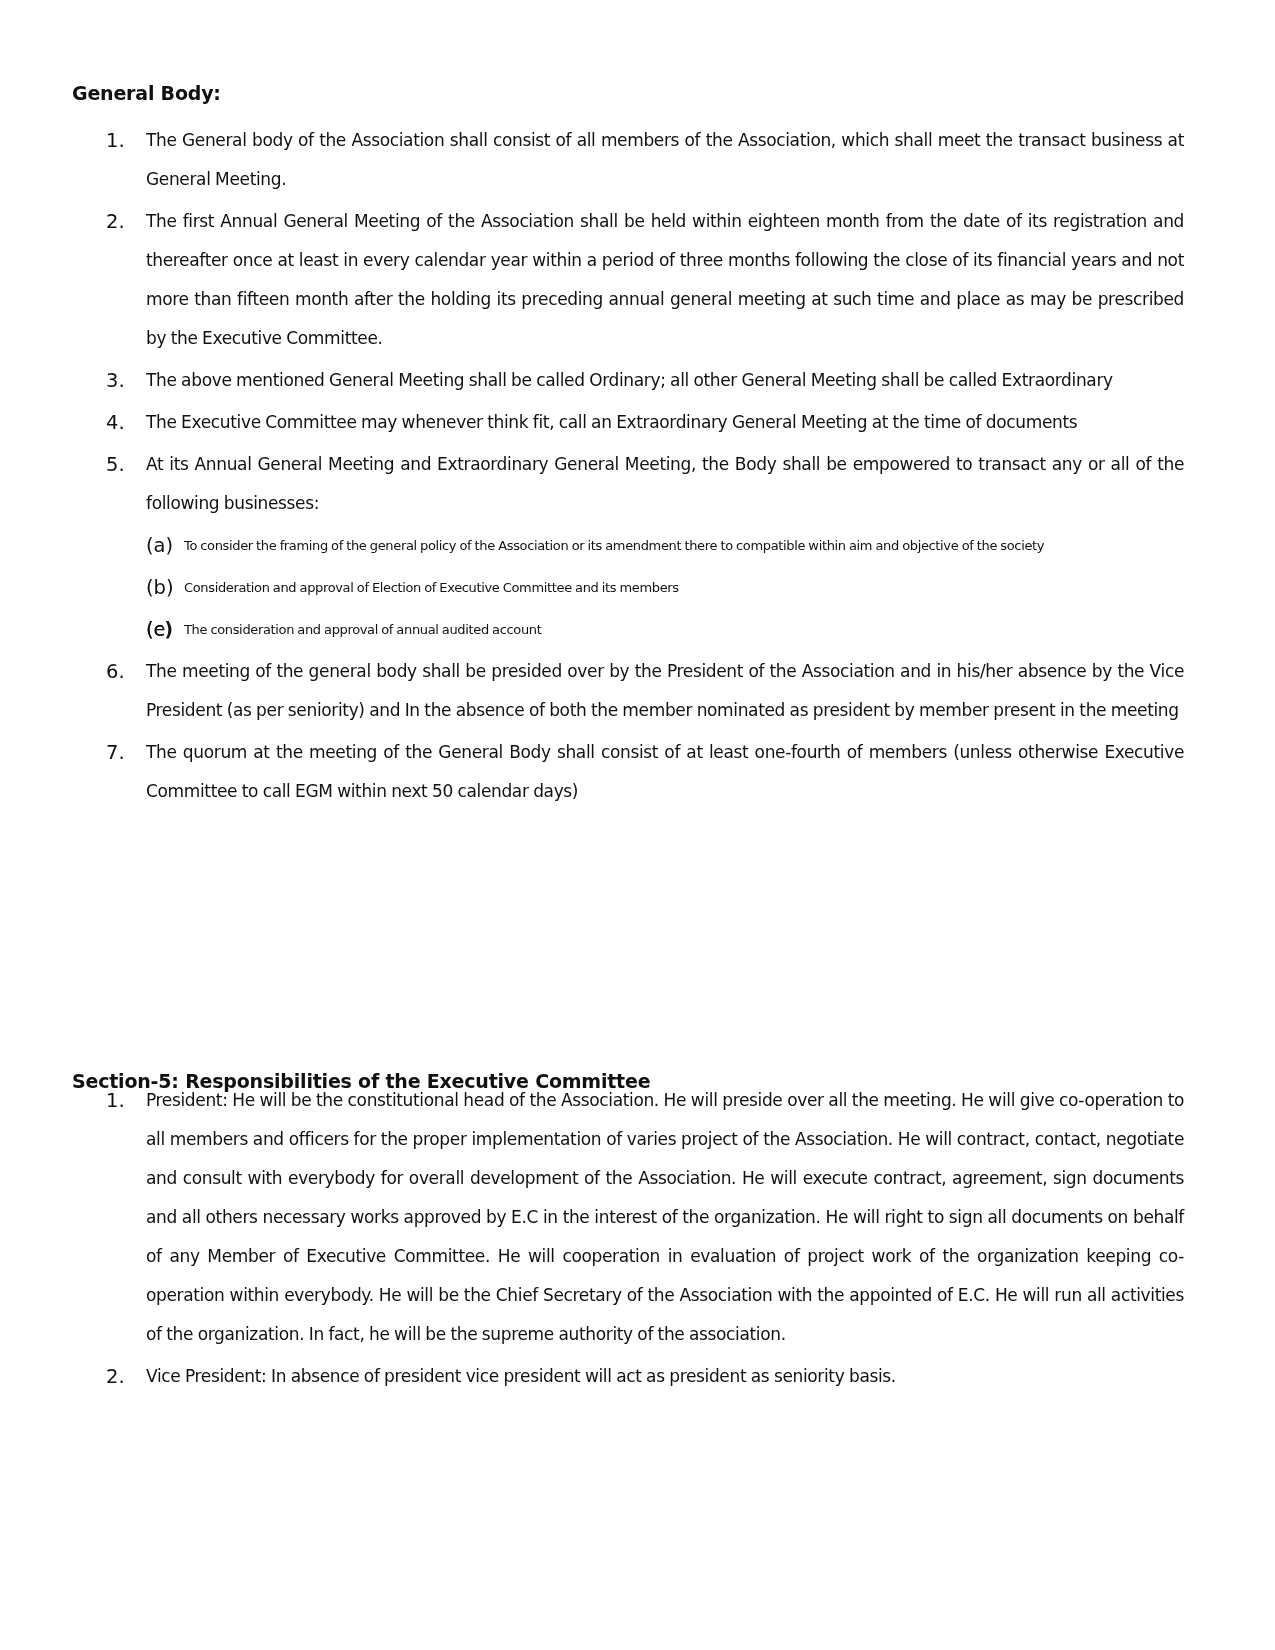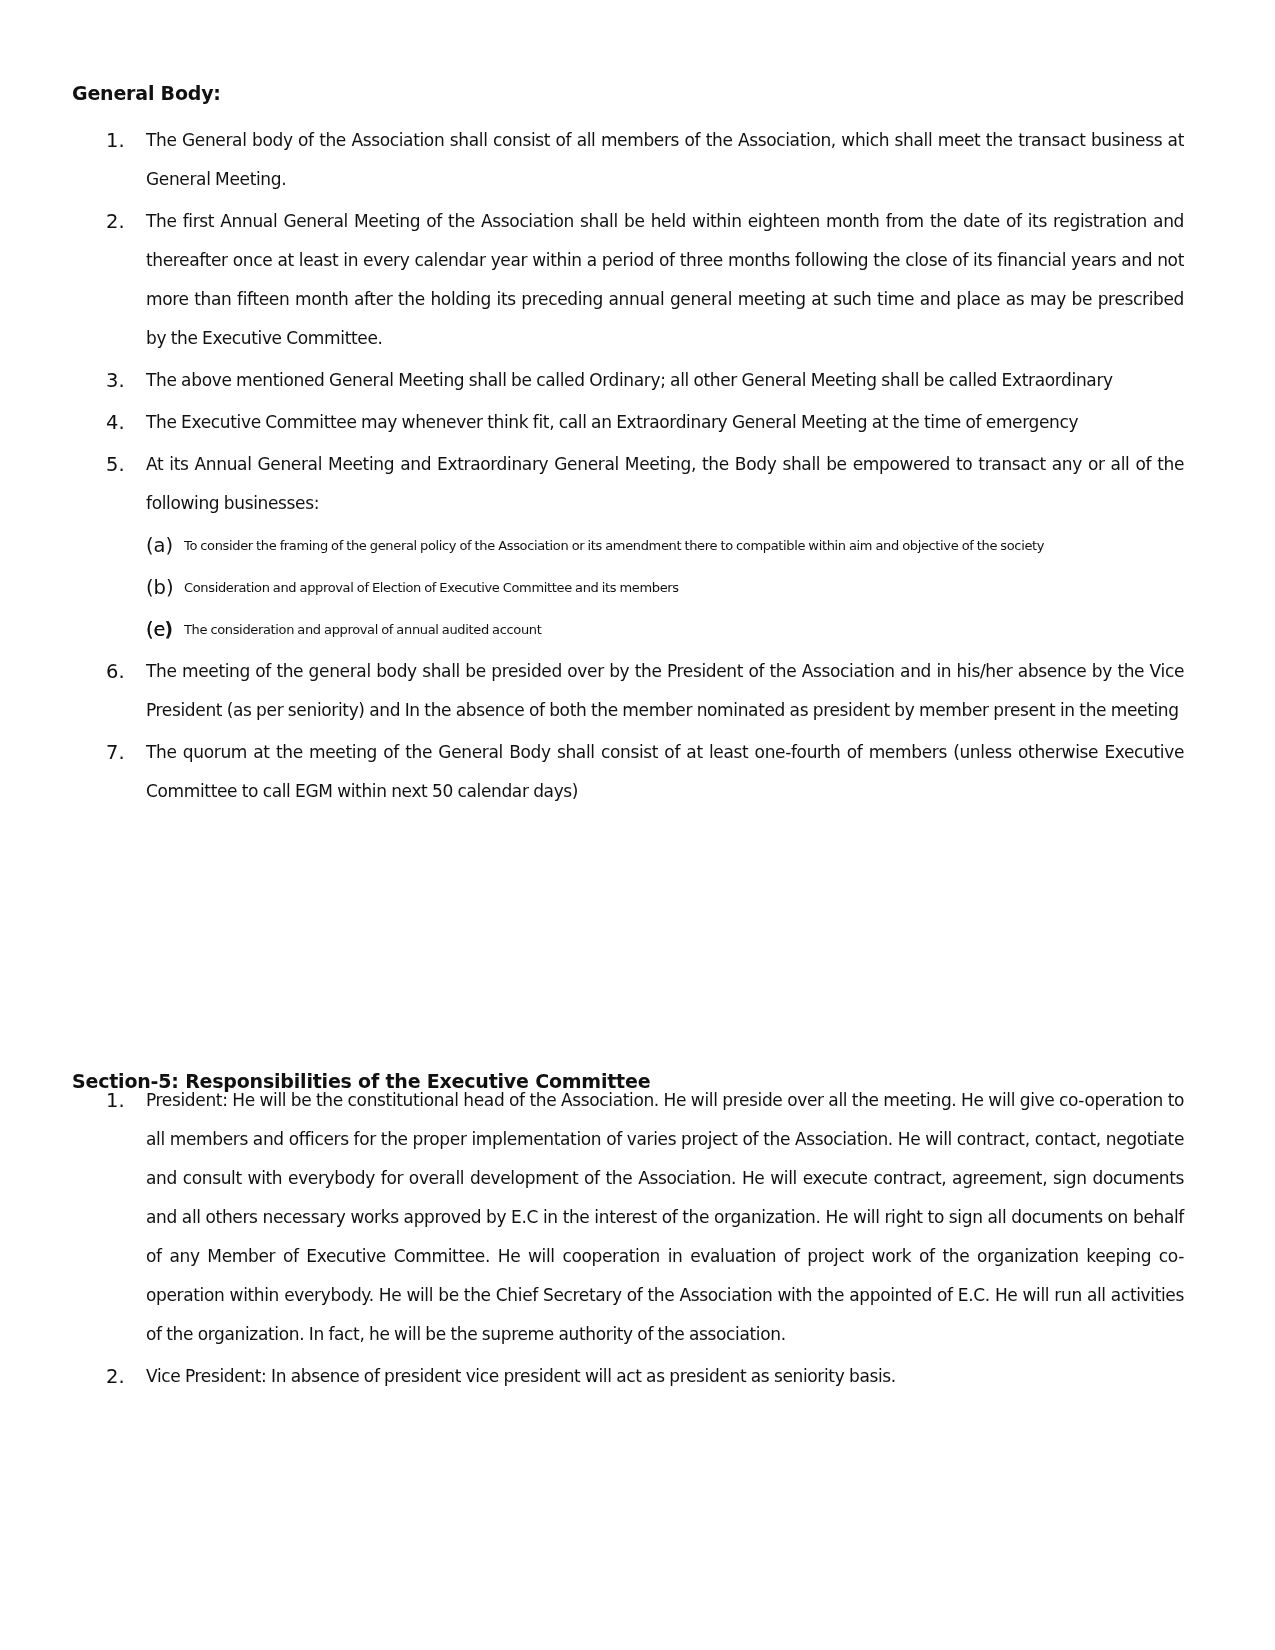--- a/index.html
+++ b/index.html
@@ -35,21 +35,21 @@
     <div class="item" style="margin-top:3px">
       <span class="num" style="top:8px">2.</span>
       <div class="txt last-line-left">The first Annual General Meeting of the Association shall be held within eighteen month from the date of its registration and thereafter once at least in every calendar year within a period of three months following the close of its financial years and not more than fifteen month after the holding its preceding annual general meeting at such time and place as may be prescribed by the Executive Committee.</div>
     </div>
     <div class="item" style="margin-top:3px">
       <span class="num" style="top:8px">3.</span>
       <div class="txt last-line-left">The above mentioned General Meeting shall be called Ordinary; all other General Meeting shall be called Extraordinary</div>
     </div>
     <div class="item" style="margin-top:3px">
       <span class="num" style="top:8px">4.</span>
-      <div class="txt last-line-left">The Executive Committee may whenever think fit, call an Extraordinary General Meeting at the time of emergency</div>
+      <div class="txt last-line-left">The Executive Committee may whenever think fit, call an Extraordinary General Meeting at the time of documents</div>
     </div>
     <div class="item" style="margin-top:3px">
       <span class="num" style="top:8px">5.</span>
       <div class="txt last-line-left">At its Annual General Meeting and Extraordinary General Meeting, the Body shall be empowered to transact any or all of the following businesses:</div>
     </div>
 
     <div class="sub" style="margin-top:3px">
       <span class="lbl" style="top:8px">(a)</span>
       <div class="stxt last-line-left">To consider the framing of the general policy of the Association or its amendment there to compatible within aim and objective of the society</div>
     </div>

